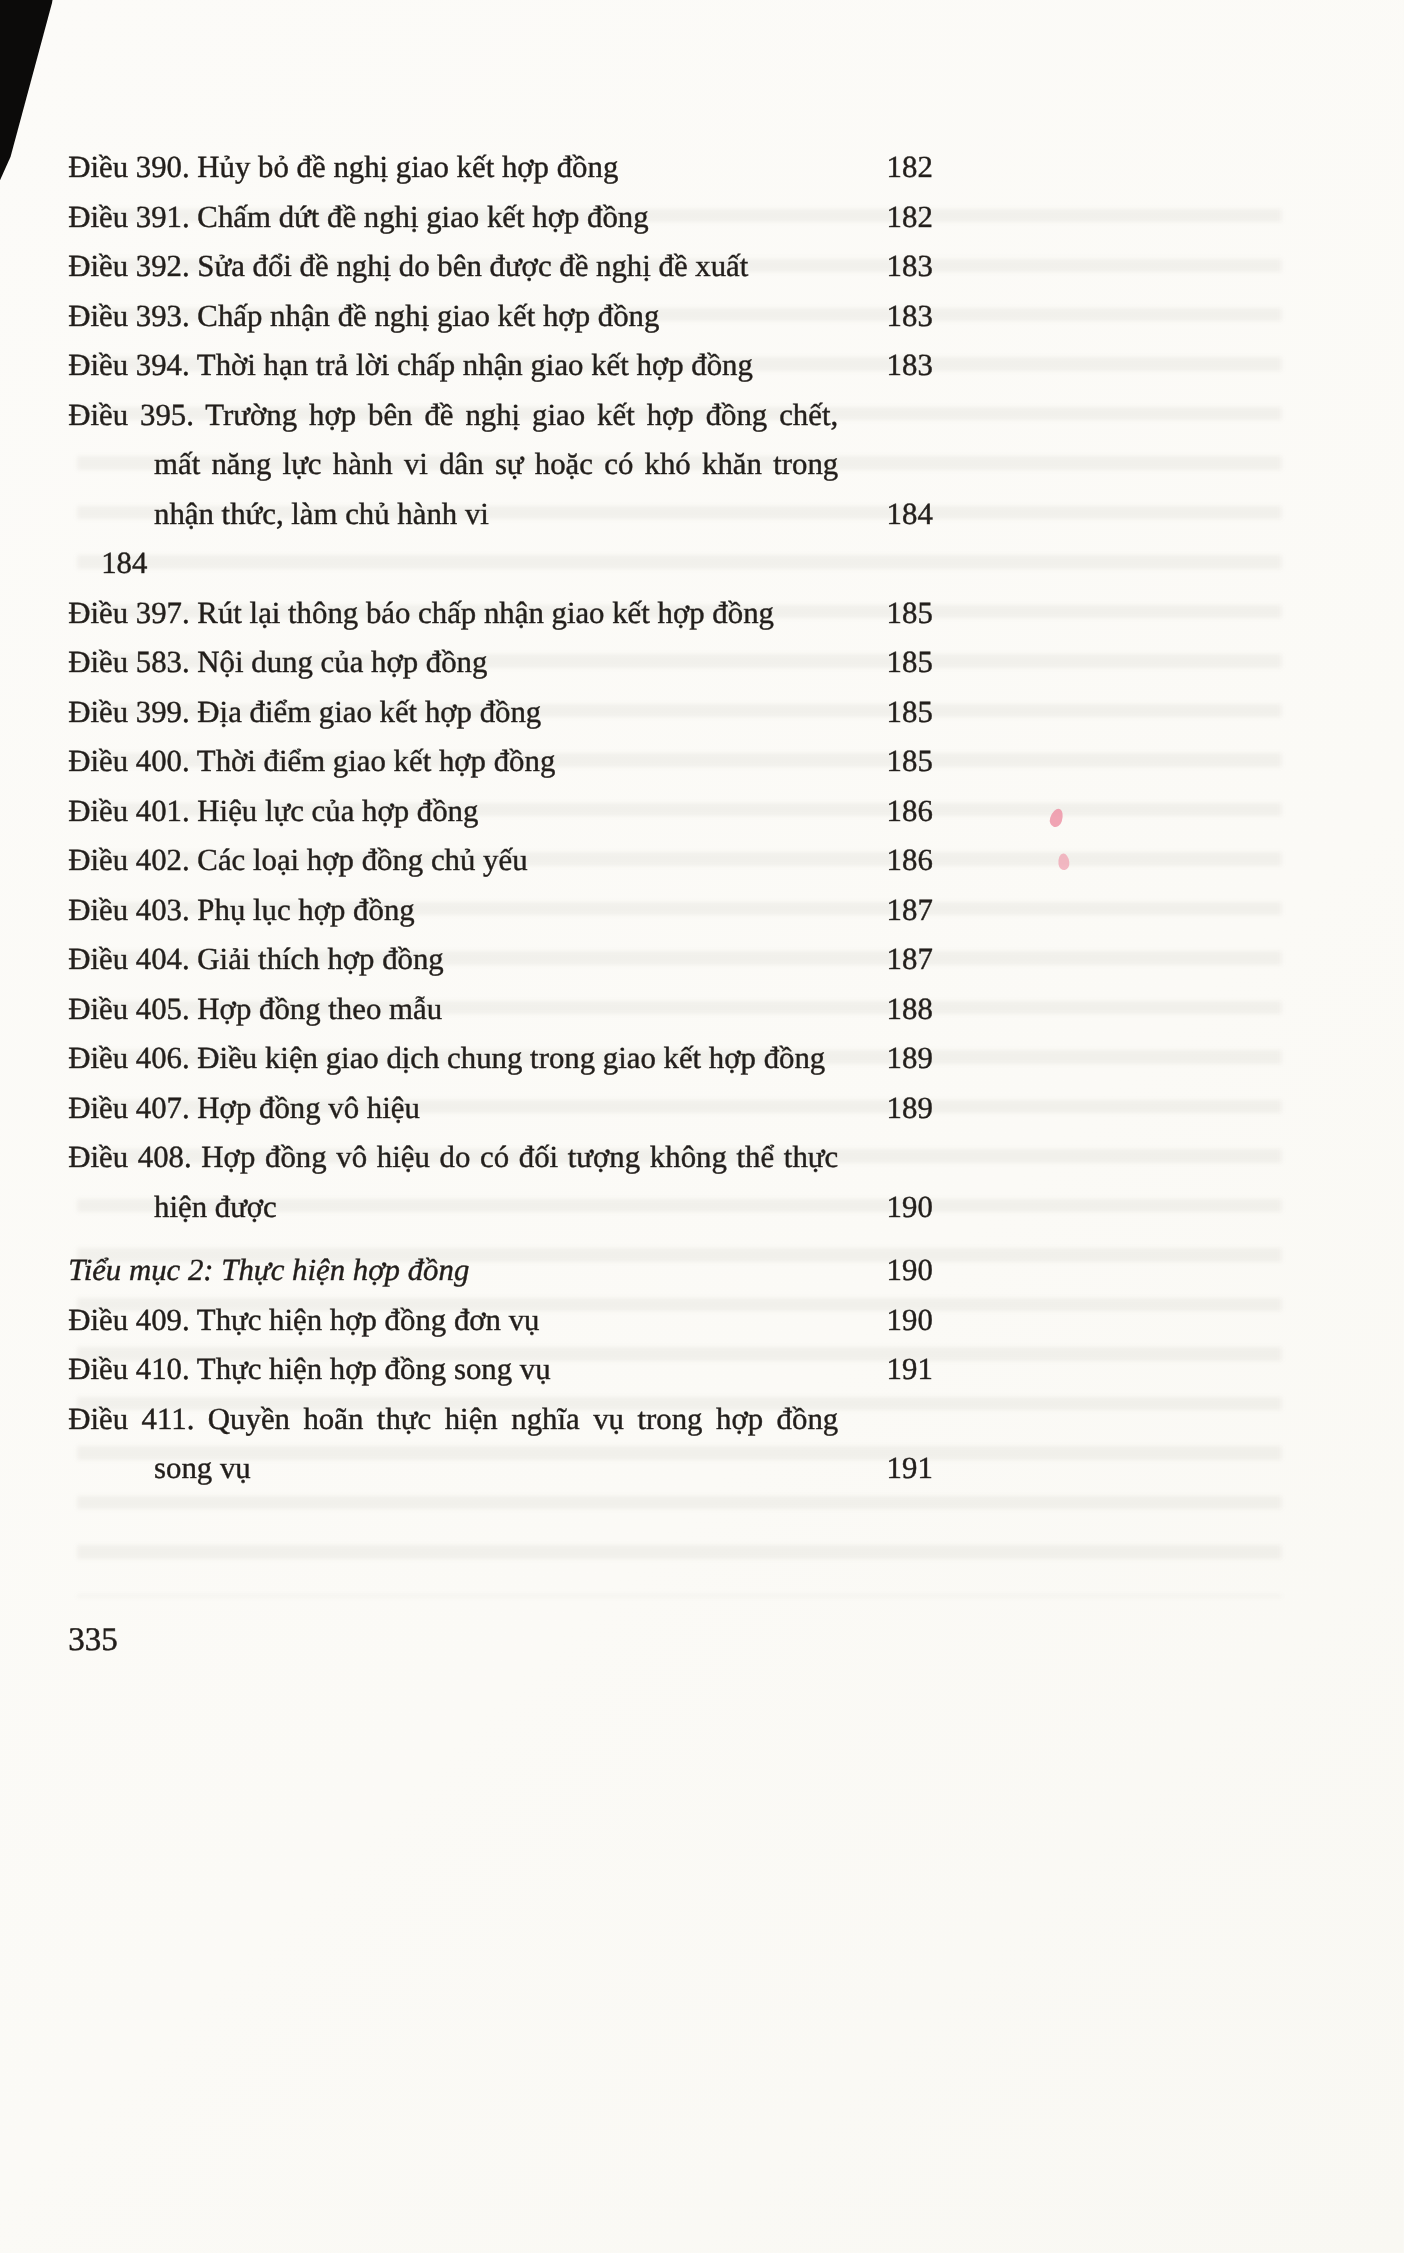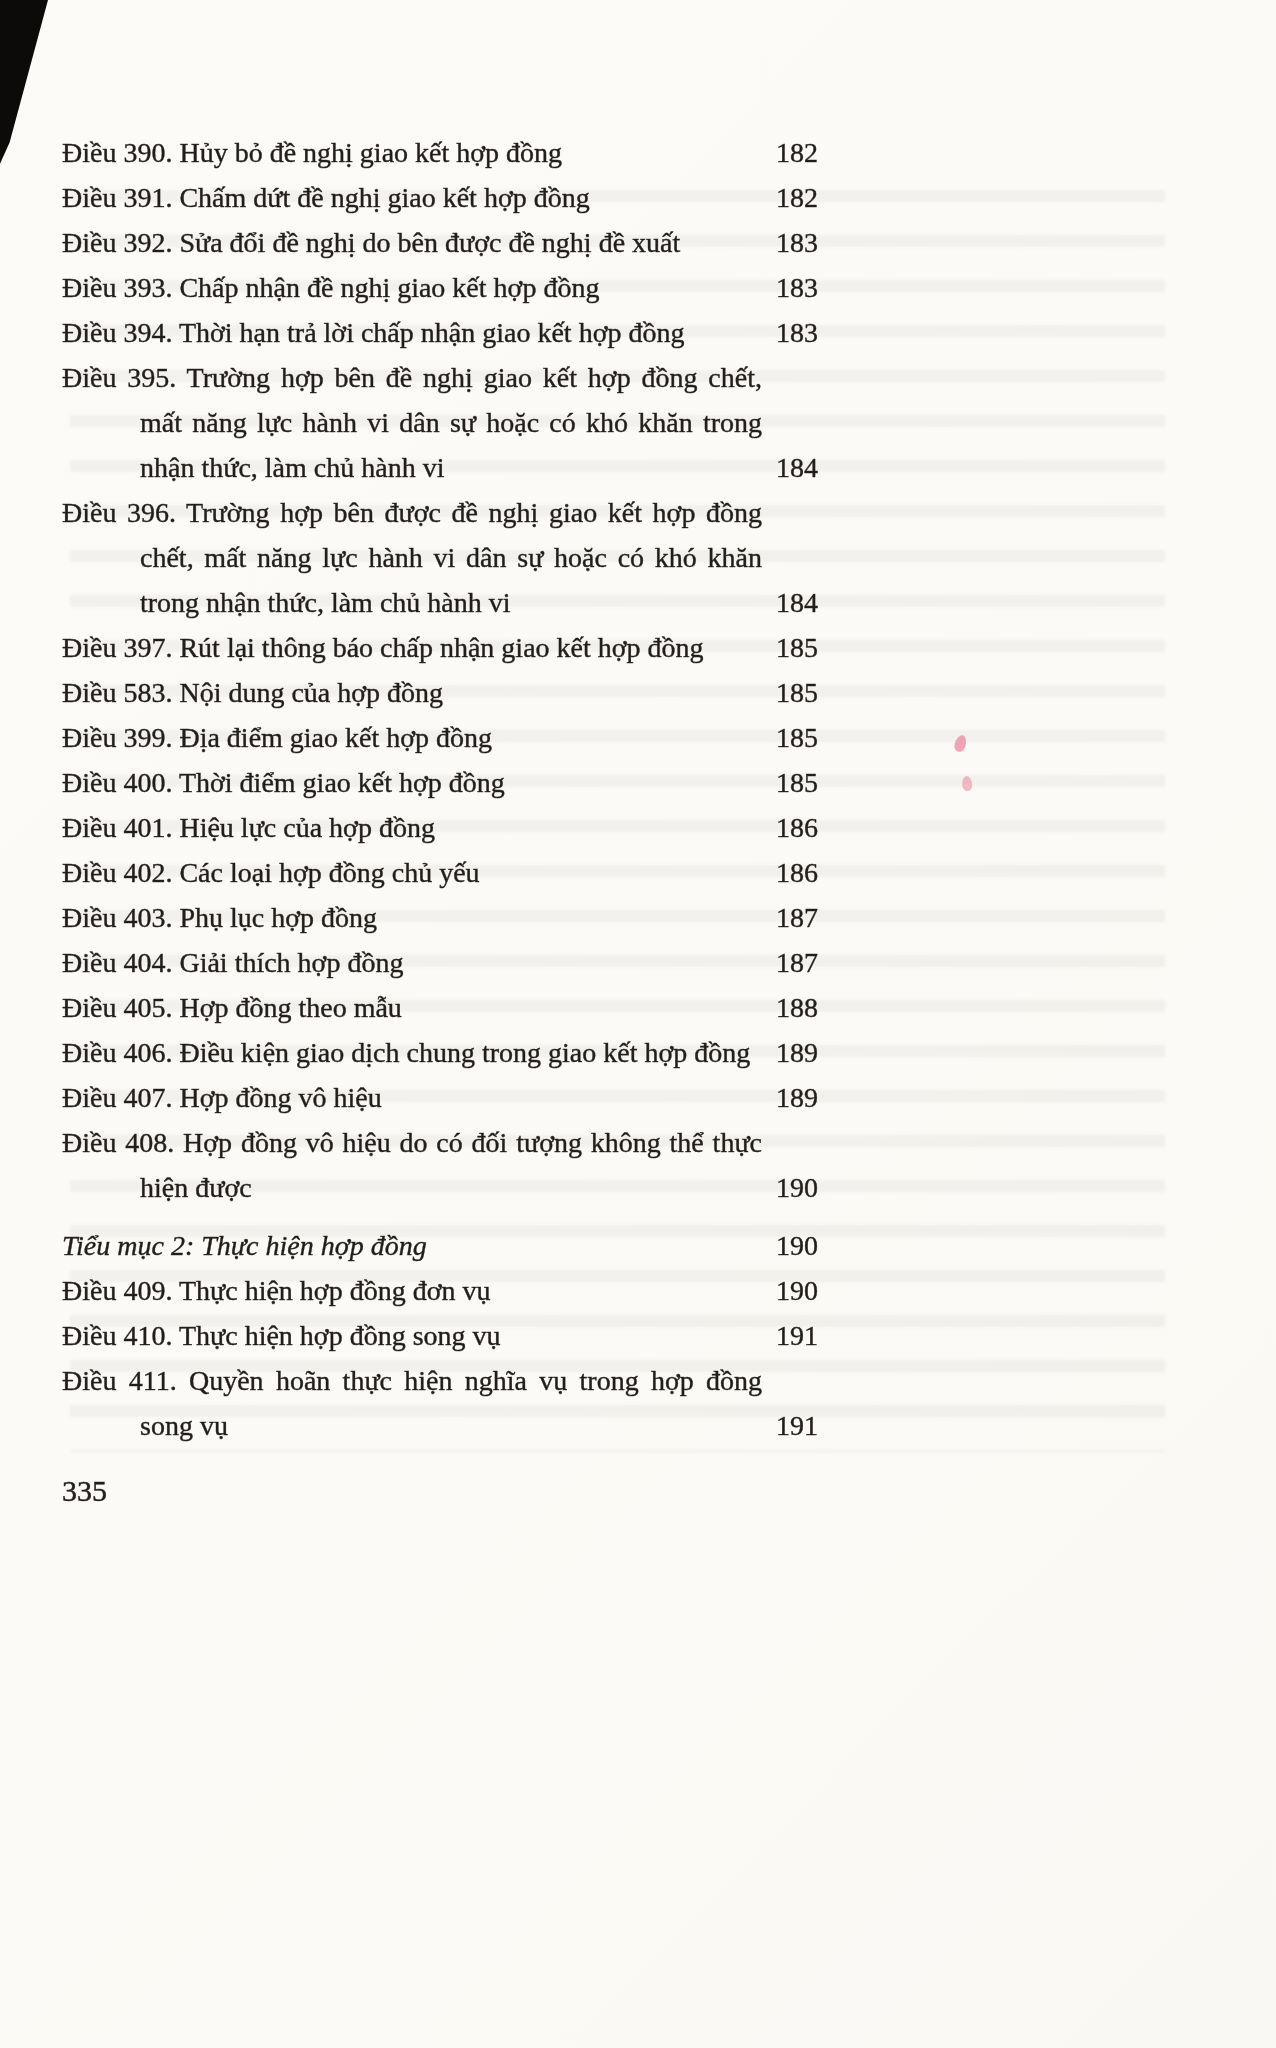--- a/index.html
+++ b/index.html
@@ -73,20 +73,21 @@
   }
   .toc-label {
     flex: 1;
     margin-right: 14px;
     padding-left: 78px;
     text-indent: -78px;
     text-align: justify;
   }
   .toc-page {
     width: 72px;
+    text-align: right;
     white-space: nowrap;
   }
   .toc-section {
     margin-top: 13px;
   }
   .toc-section .toc-label {
     font-style: italic;
     padding-left: 0;
     text-indent: 0;
   }
@@ -129,21 +130,20 @@
       </div>
       <div class="toc-row">
         <div class="toc-label">Điều 394. Thời hạn trả lời chấp nhận giao kết hợp đồng</div>
         <div class="toc-page">183</div>
       </div>
       <div class="toc-row">
         <div class="toc-label">Điều 395. Trường hợp bên đề nghị giao kết hợp đồng chết, mất năng lực hành vi dân sự hoặc có khó khăn trong nhận thức, làm chủ hành vi</div>
         <div class="toc-page">184</div>
       </div>
       <div class="toc-row">
-        <div class="toc-label">Điều 396. Trường hợp bên được đề nghị giao kết hợp đồng chết, mất năng lực hành vi dân sự hoặc có khó khăn trong nhận thức, làm chủ hành vi</div>
         <div class="toc-page">184</div>
       </div>
       <div class="toc-row">
         <div class="toc-label">Điều 397. Rút lại thông báo chấp nhận giao kết hợp đồng</div>
         <div class="toc-page">185</div>
       </div>
       <div class="toc-row">
         <div class="toc-label">Điều 583. Nội dung của hợp đồng</div>
         <div class="toc-page">185</div>
       </div>

